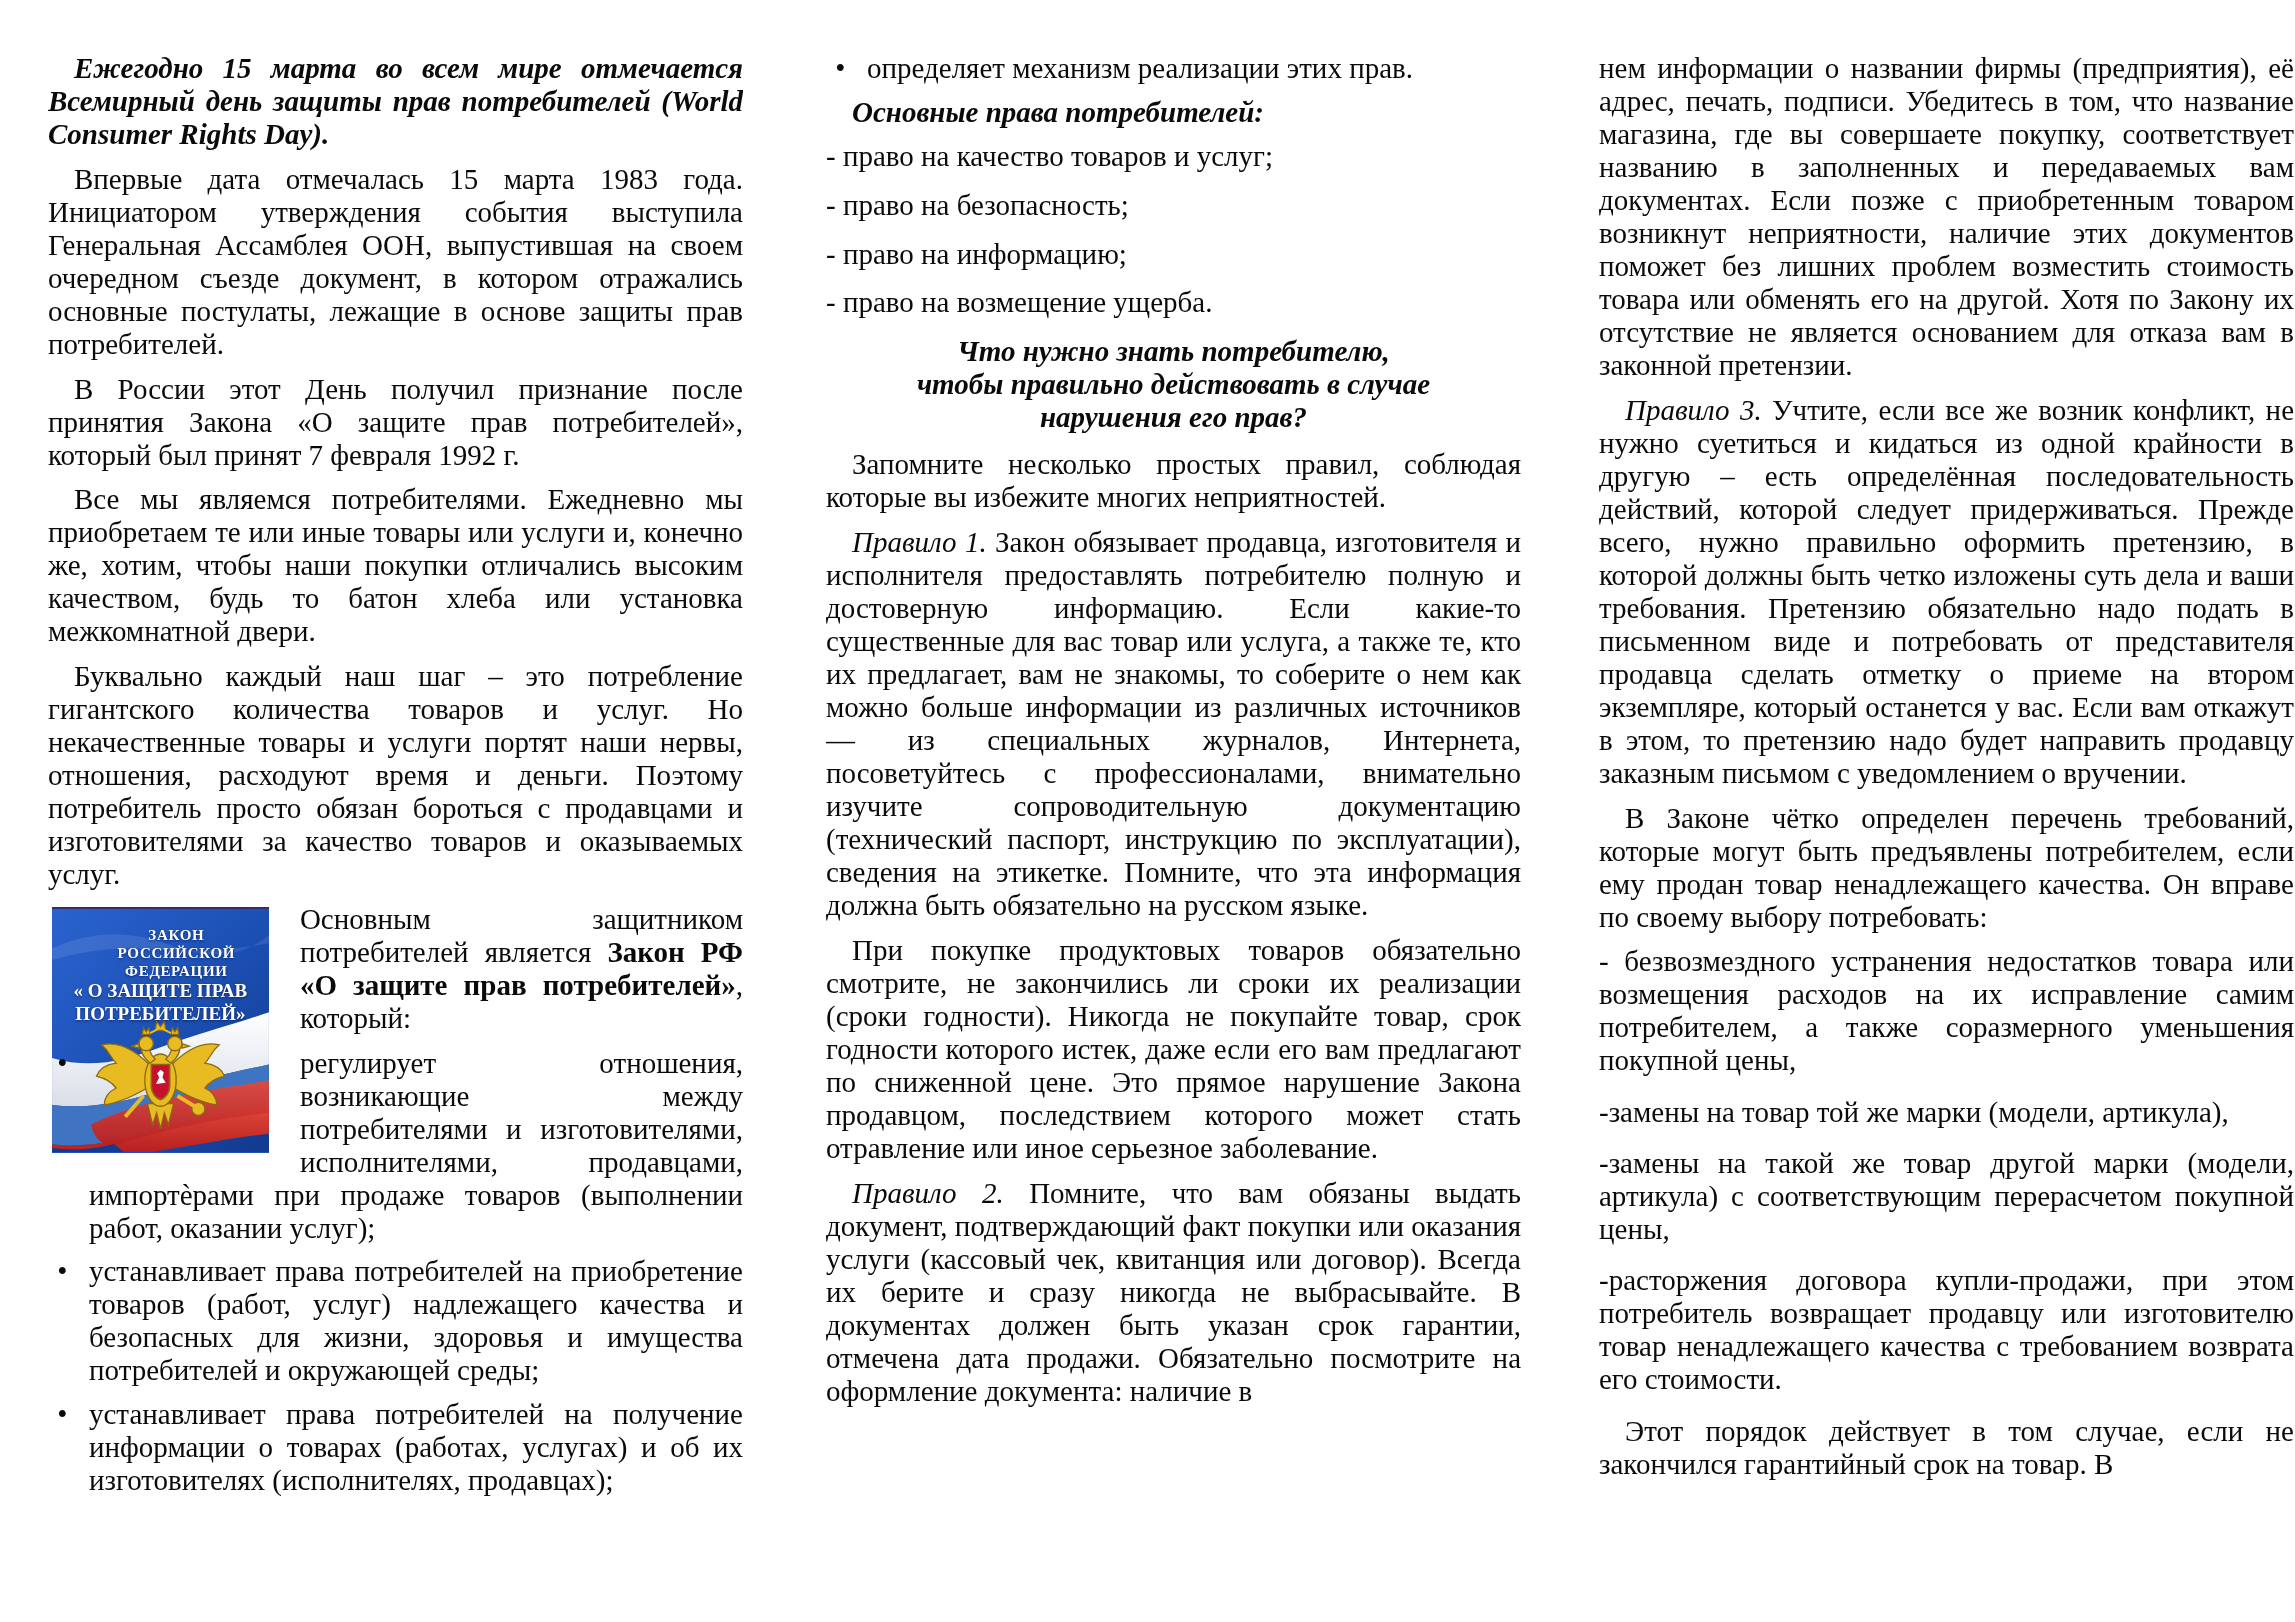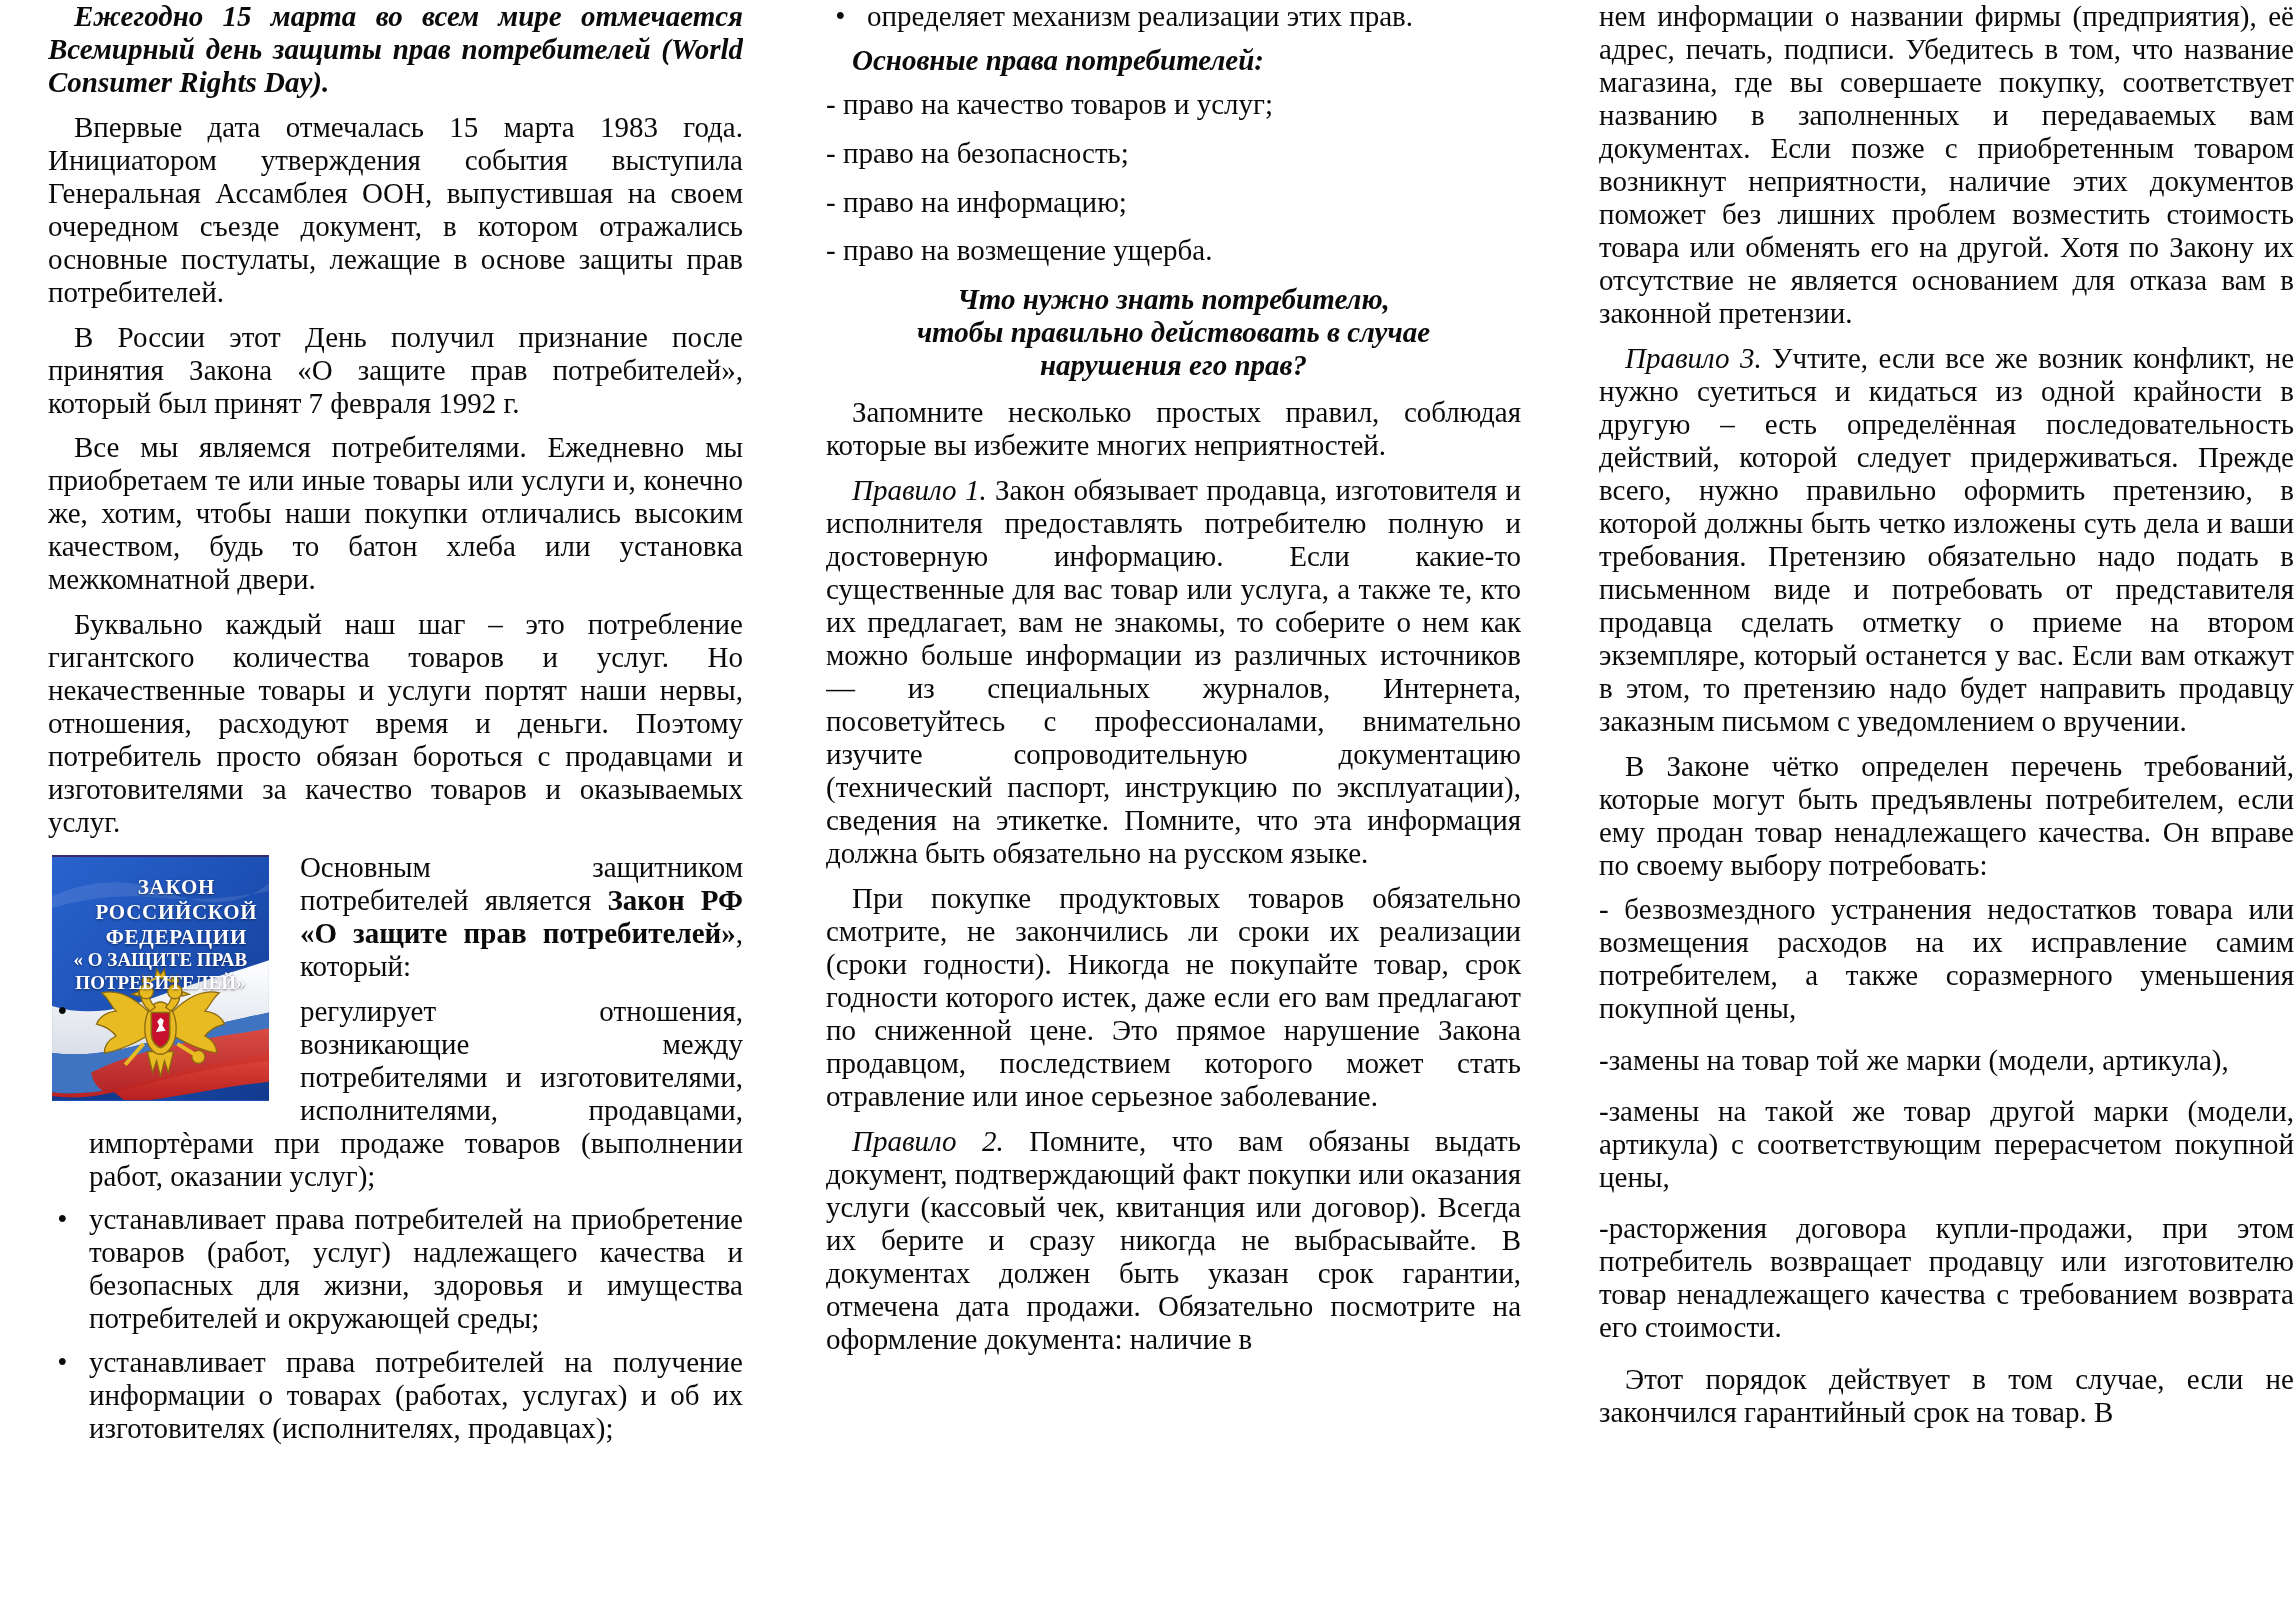--- a/index.html
+++ b/index.html
@@ -4,21 +4,21 @@
 <style>
   html,body{margin:0;padding:0;background:#ffffff;}
   body{
     width:2295px;height:1623px;position:relative;overflow:hidden;
     font-family:"Liberation Serif","DejaVu Serif",serif;
     color:#0a0a0a;
   }
   .page{position:absolute;inset:0;background:#ffffff;}
   .col{
     position:absolute;top:0;width:695px;height:1623px;
-    box-sizing:border-box;overflow:hidden;
+    padding-top:52px;box-sizing:border-box;overflow:hidden;
     font-size:29px;line-height:33px;
   }
   .col-1{left:48px;}
   .col-2{left:826px;}
   .col-3{left:1599px;}
 
   .col p{margin:0 0 11.8px 0;text-align:justify;text-indent:26px;}
   .col p.no-indent{text-indent:0;}
   .lead{font-weight:bold;font-style:italic;}
   .rule-label{font-style:italic;}
@@ -50,21 +50,21 @@
     border-top:2.6px solid #3a2a66;
     box-sizing:border-box;
   }
   .book svg{position:absolute;inset:0;}
   .book-title{
     position:absolute;top:18.3px;left:0;width:100%;
     text-align:center;color:#ffffff;font-weight:bold;
     text-shadow:0 1.3px 2.6px rgba(0,0,30,.55);
     line-height:1.18;
   }
-  .book-title .t-small{font-size:21px;letter-spacing:0.7px;margin-left:32px;}
+  .book-title .t-small{font-size:15px;letter-spacing:0.7px;margin-left:32px;}
   .book-title .t-big{font-size:19px;letter-spacing:0px;}
 </style>
 </head>
 <body>
 
 <div class="page">
 
   <div class="col col-1">
     <p class="lead">Ежегодно 15 марта во всем мире отмечается Всемирный день защиты прав потребителей (World Consumer Rights Day).</p>
     <p>Впервые дата отмечалась 15 марта 1983 года. Инициатором утверждения события выступила Генеральная Ассамблея ООН, выпустившая на своем очередном съезде документ, в котором отражались основные постулаты, лежащие в основе защиты прав потребителей.</p>

